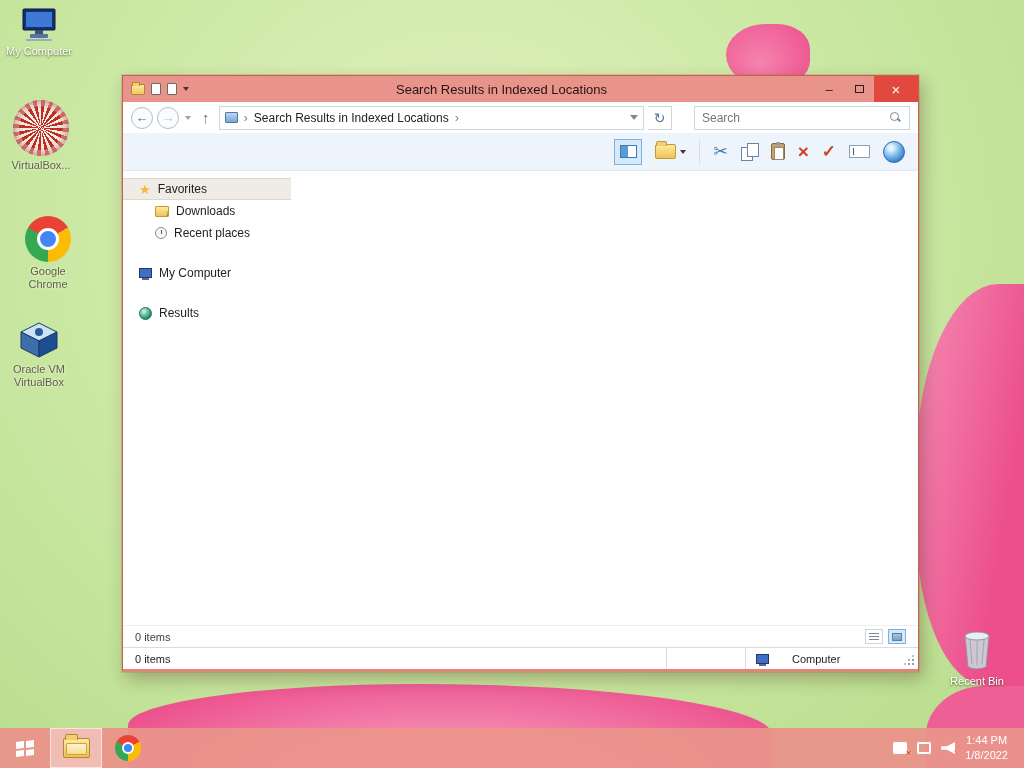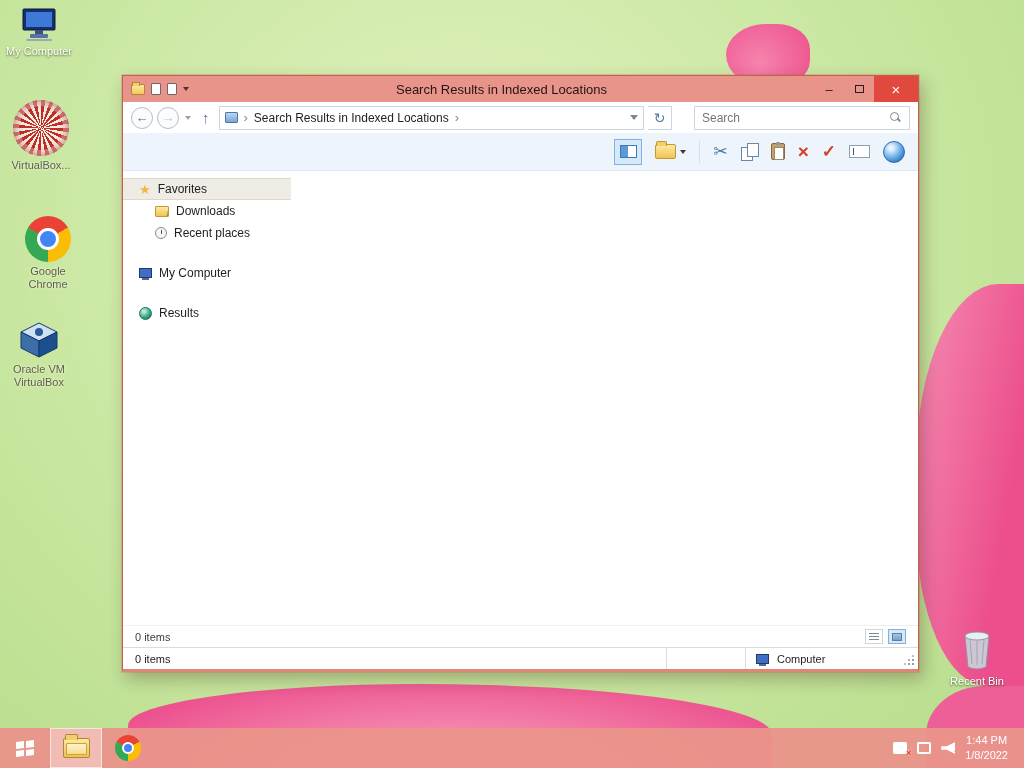--- a/index.html
+++ b/index.html
@@ -125,21 +125,21 @@
 .status1{height:22px;flex:none;display:flex;align-items:center;padding:0 12px;font-size:11px;color:#3e3e3e;border-top:1px solid #efefef;background:#fff}
 .viewtoggles{margin-left:auto;display:flex;gap:5px}
 .vt{width:18px;height:15px;border:1px solid #cdd6de;background:#fff;display:grid;place-items:center}
 .vt.active{border-color:#7fb2e0;background:#d6e9f9}
 .vt-lines{width:10px;height:8px;background:repeating-linear-gradient(#7a8a9a 0 1px, transparent 1px 3px)}
 .vt-thumb{width:10px;height:8px;background:linear-gradient(#aac4e0,#7aa0c8);border:1px solid #5a80a8}
 .status2{height:22px;flex:none;display:flex;align-items:center;border-top:1px solid #dcdcdc;font-size:11px;color:#1e1e1e;background:#fff}
 .s2-items{width:543px;padding-left:12px}
 .s2-sep{width:1px;height:100%;background:#dcdcdc}
 .s2-blank{width:78px}
-.s2-computer{display:flex;align-items:center;gap:8px;padding:0 10px;flex:1}
+.s2-computer{display:flex;align-items:center;gap:23px;padding:0 10px;flex:1}
 .grip{position:relative;width:14px;height:14px;margin-right:3px}
 .grip::after{content:"";position:absolute;right:1px;bottom:1px;width:2px;height:2px;background:#9a9a9a;
   box-shadow:-4px 0 #9a9a9a,0 -4px #9a9a9a,-8px 0 #c4c4c4,0 -8px #c4c4c4,-4px -4px #b0b0b0}
 
 
 .taskbar{position:absolute;left:0;bottom:0;width:1024px;height:40px;background:rgba(234,148,138,.95);z-index:5;display:flex;align-items:stretch}
 .start{width:50px;display:grid;place-items:center}
 .winflag{width:18px;height:15px;display:grid;grid-template-columns:1fr 1fr;grid-template-rows:1fr 1fr;gap:2px;transform:skewY(-6deg)}
 .winflag i{background:#fff}
 .taskbtn{width:52px;display:grid;place-items:center}

